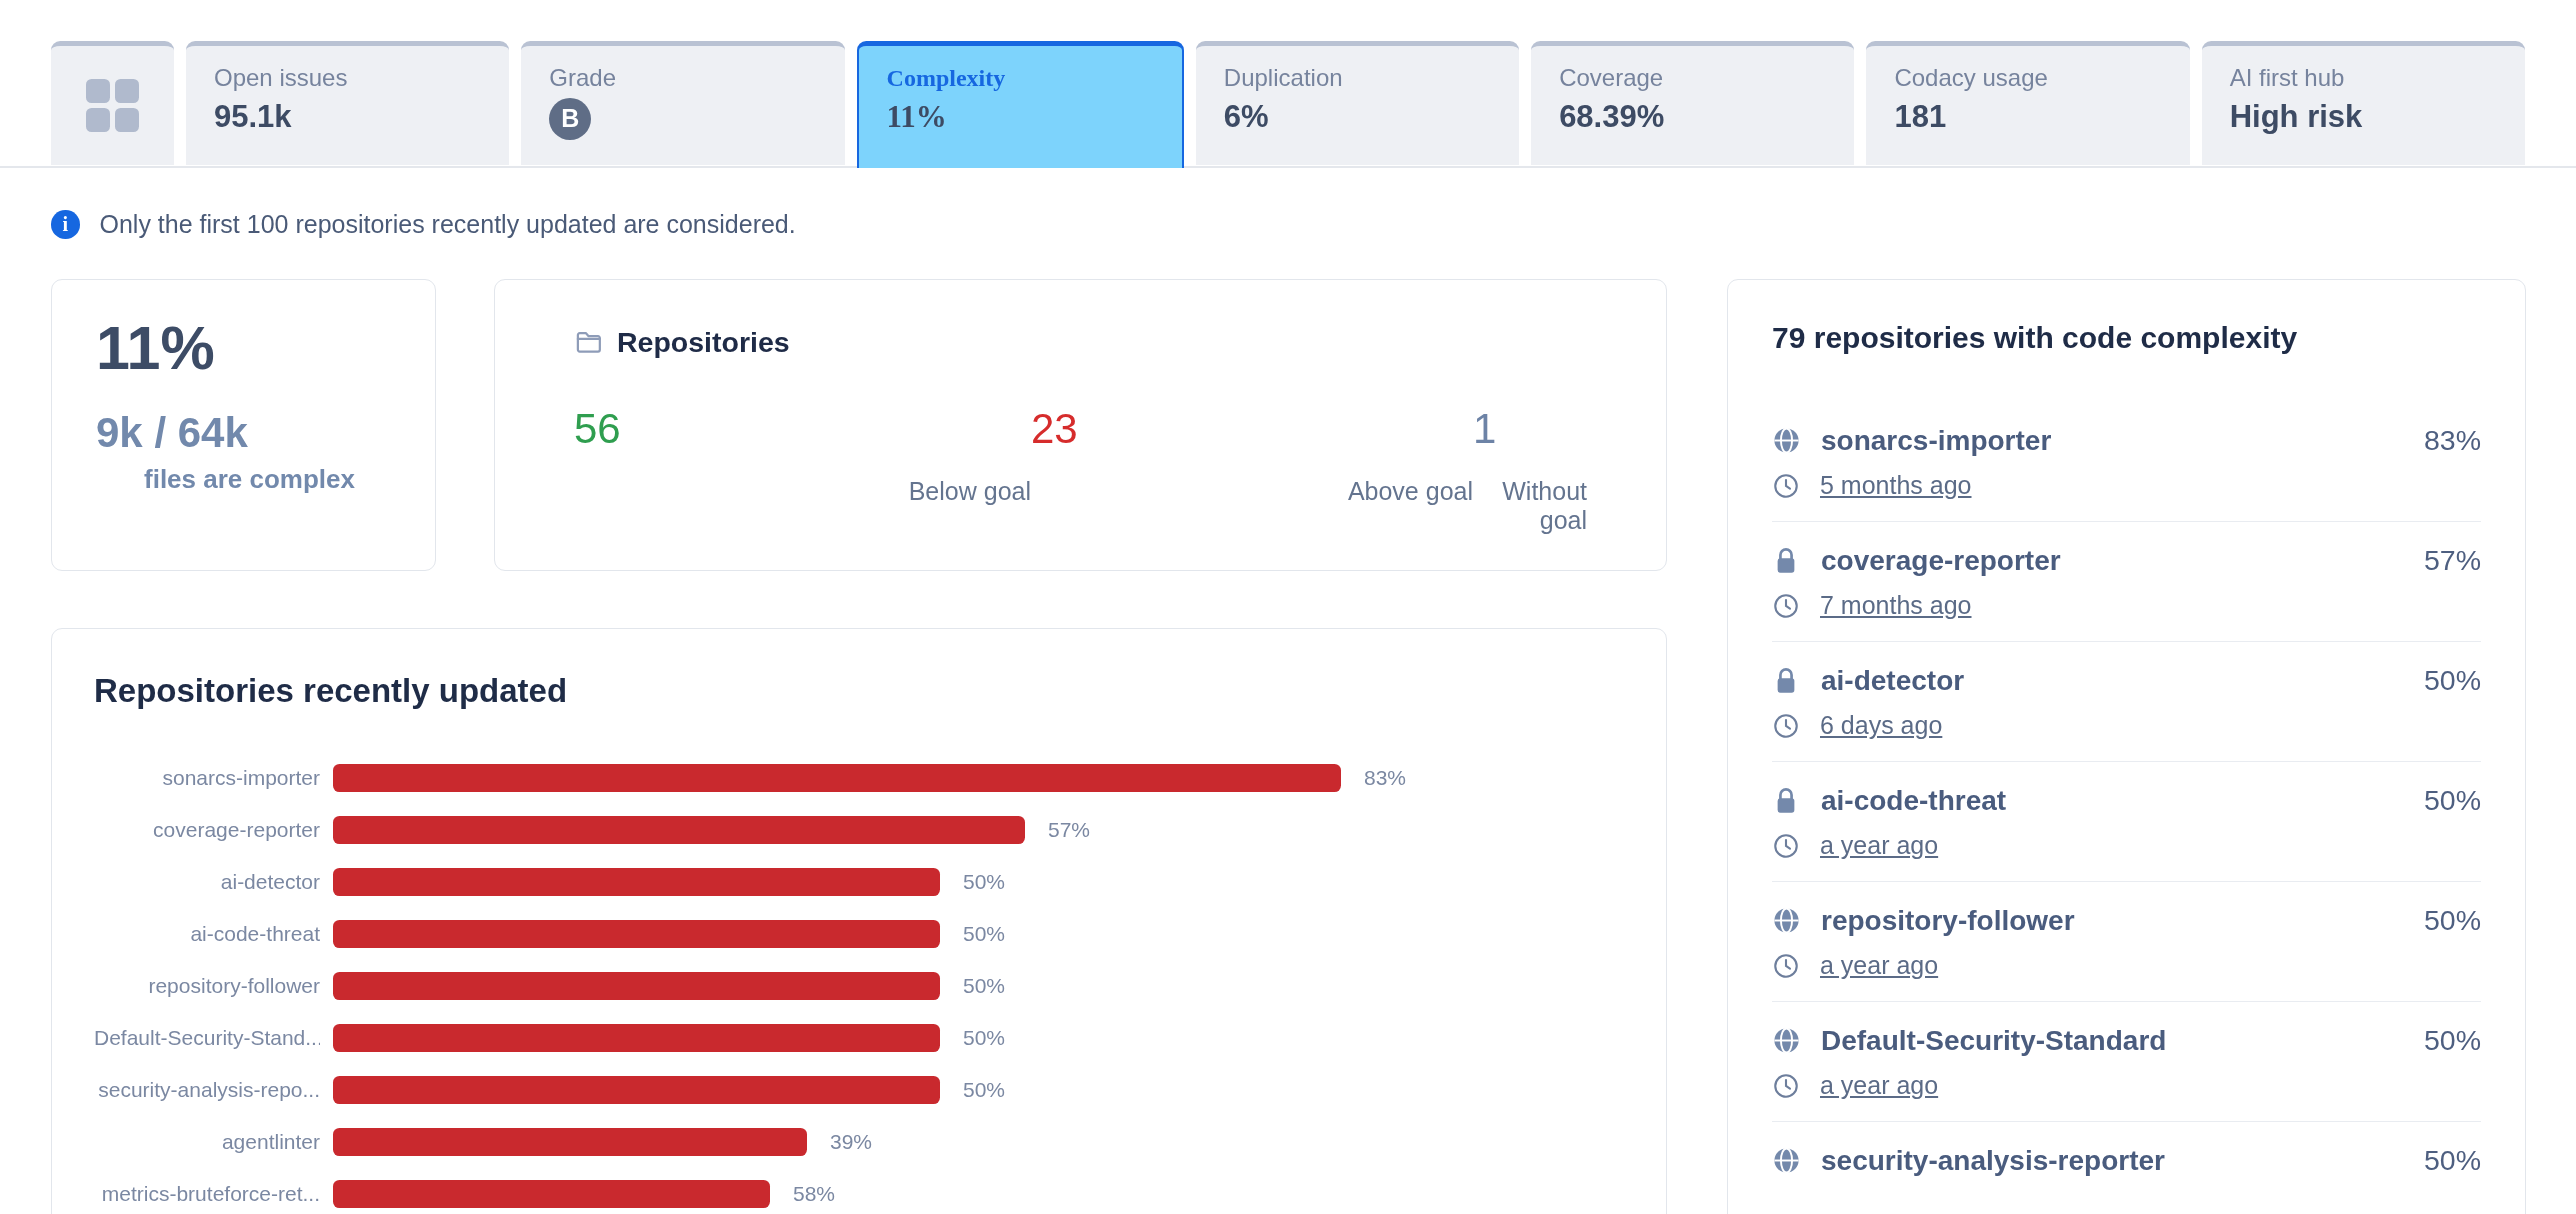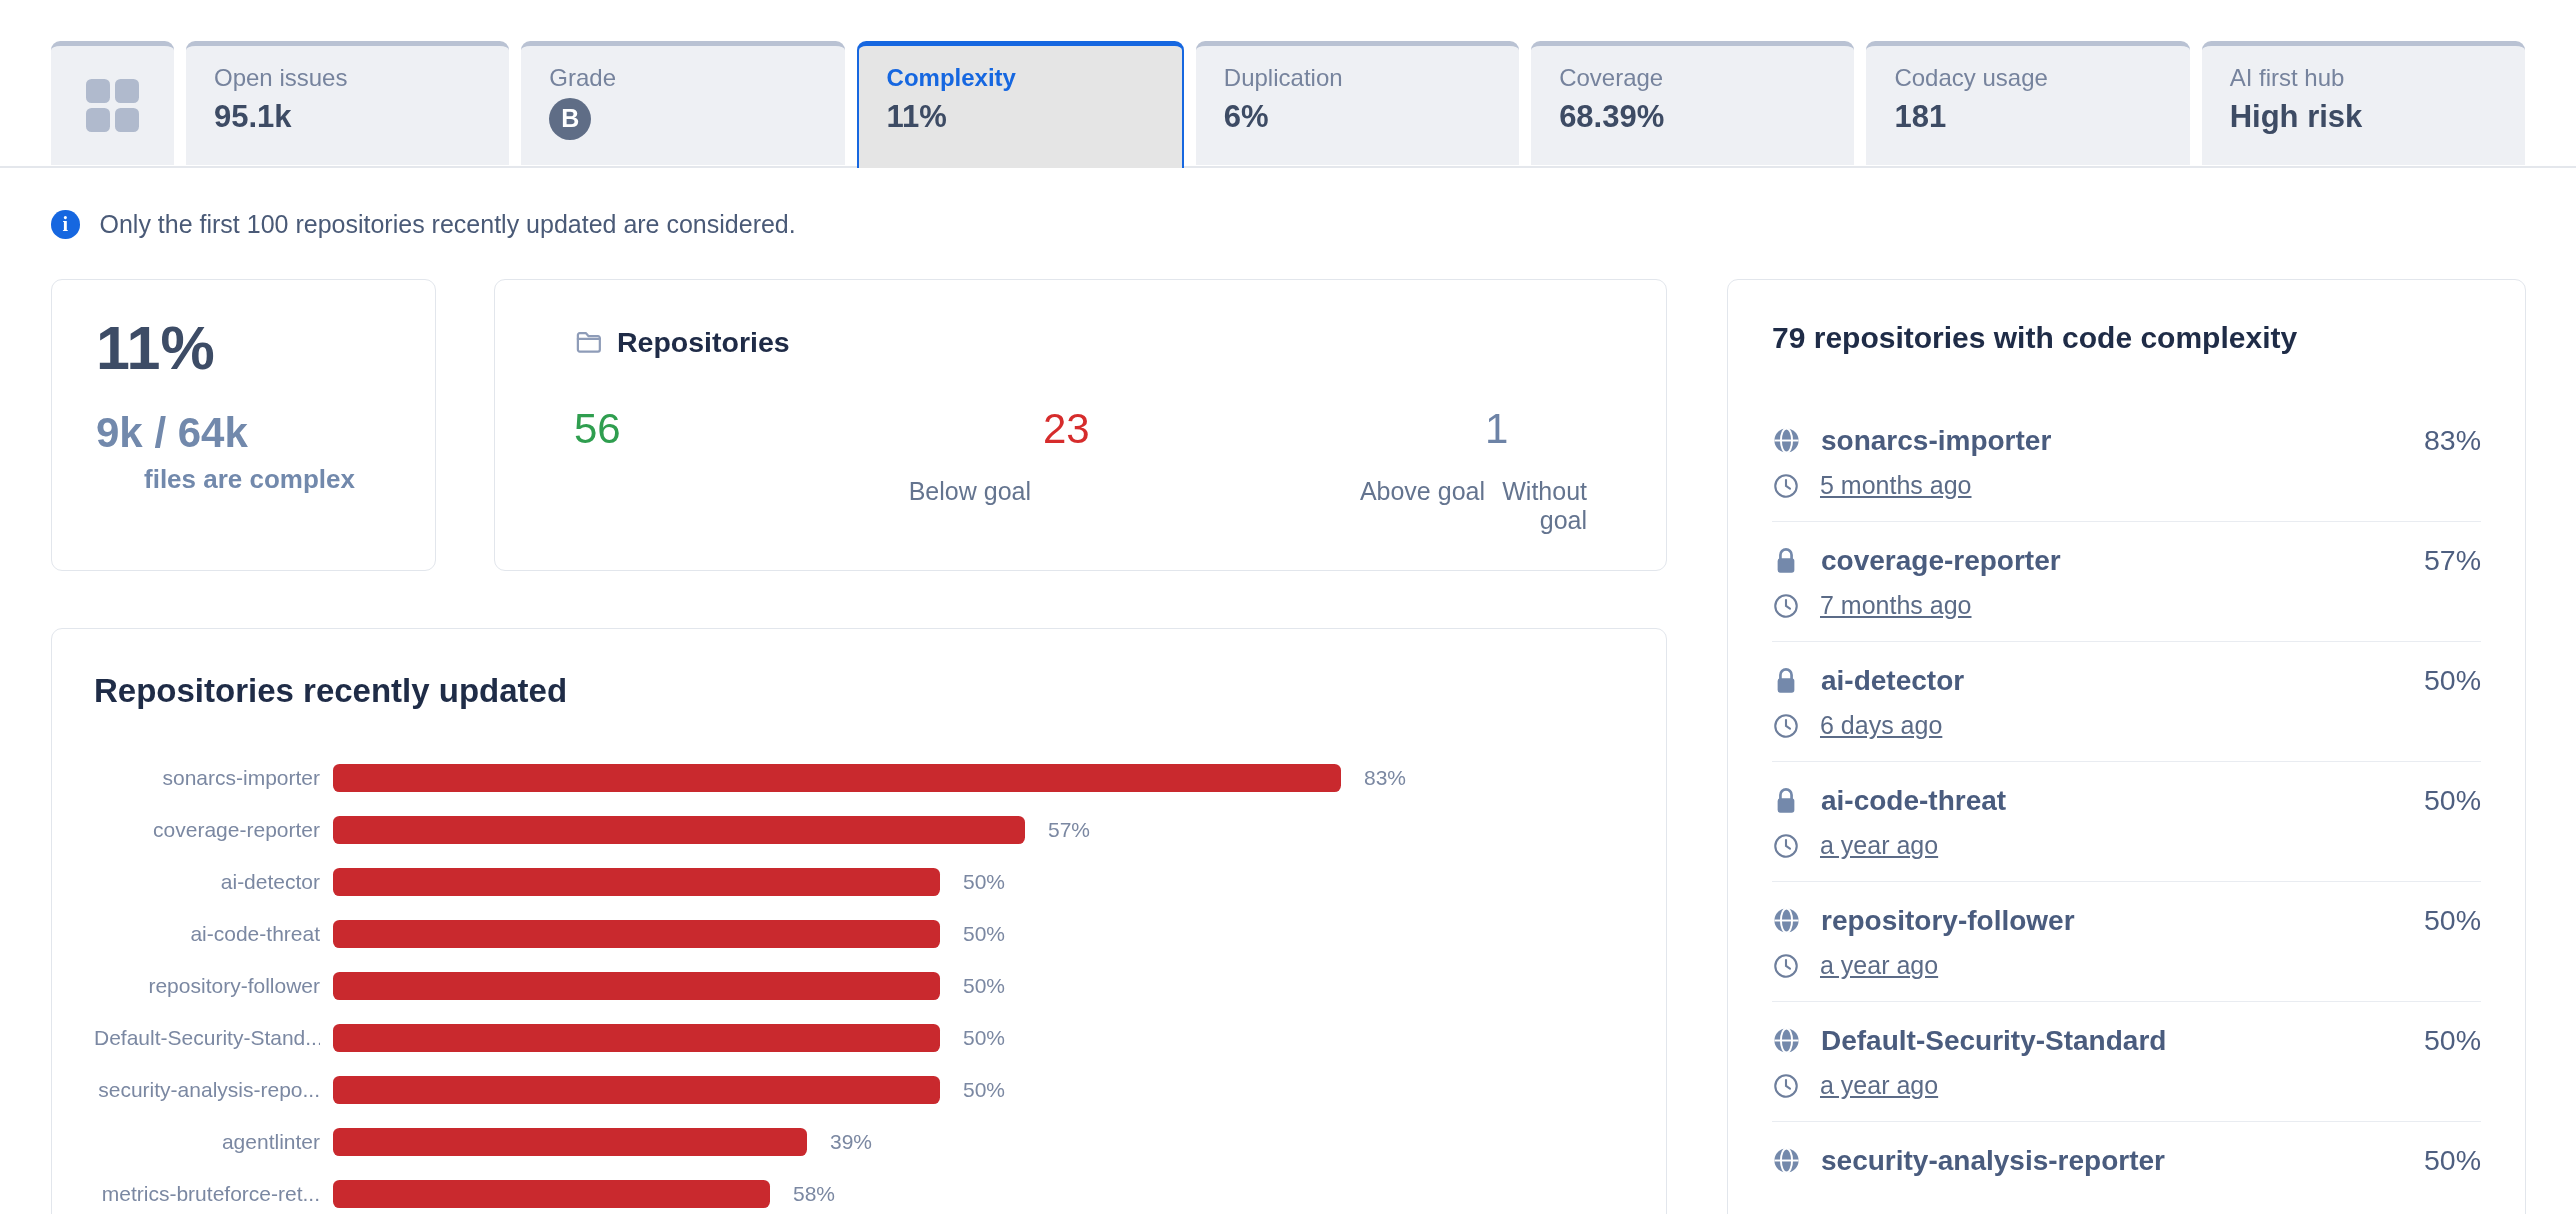--- a/index.html
+++ b/index.html
@@ -9,22 +9,22 @@
 
   
   .tabs-bar { position:absolute; left:0; top:0; width:2576px; height:168px; }
   .tabs-line { position:absolute; left:0; top:166px; width:2576px; height:1.8px; background:#e4e7ec; }
   .tabs-inner { position:absolute; left:51px; top:41px; right:51px; display:flex; gap:12px; align-items:flex-start; }
   .tab { background:#eef0f4; border-top:5.5px solid #b9c2d3; border-radius:9.2px 9.2px 0 0;
          height:124px; flex:1 1 0; padding:18.4px 28px 0; cursor:pointer; }
   .tab-overview { flex:0 0 123px; display:flex; align-items:center; justify-content:center; padding:0; }
   .tab-label { font-size:24px; font-weight:500; color:#76839d; line-height:28px; }
   .tab-value { margin-top:5.5px; font-size:31px; font-weight:700; color:#3d4b64; line-height:37px; }
-  .tab.active { position:relative; z-index:3; background:#e5e5e5; height:127px;
-                border:2.8px solid #1667e0; border-top-width:5.5px; border-bottom:none; }
+  .tab.active { position:relative; z-index:3; background:#7dd3fc; height:127px;
+                border:2.8px solid #1667e0; border-top-width:5.5px; border-bottom:none;font-family:Liberation Serif, serif; }
   .tab.active .tab-label { color:#1667e0; font-weight:700; }
   .grade-badge { display:inline-flex; width:42px; height:42px; border-radius:50%; background:#5f6d86;
                  color:#ffffff; font-size:25px; font-weight:700; align-items:center; justify-content:center; }
   .grid-icon { display:grid; grid-template-columns:24px 24px; grid-template-rows:24px 24px; gap:5.5px; }
   .grid-icon span { background:#b0bacd; border-radius:5.5px; }
 
   
   .info-row { position:absolute; left:51px; top:210px; display:flex; align-items:center; gap:20px; }
   .info-icon { width:28.5px; height:28.5px; border-radius:50%; background:#1667e0; color:#fff;
                display:flex; align-items:center; justify-content:center;
@@ -41,21 +41,21 @@
   
   .big-percent { font-size:61px; font-weight:800; color:#3d4c66; line-height:70px; }
   .ratio { margin-top:26px; font-size:42px; font-weight:700; color:#7289ac; line-height:48px; }
   .ratio-caption { margin-top:7.4px; font-size:26px; font-weight:700; color:#7289ac;margin-left:48px; }
 
   
   .repos-header { display:flex; align-items:center; gap:12px; }
   .repos-title { font-size:28.5px; font-weight:700; color:#1f2b47; }
   .folder-icon { display:flex; color:#8e9cb8; }
   .stats-row { display:flex; margin-top:46px; }
-  .stat-col1 { width:457px; } .stat-col2 { width:442px;margin-left:12px; } .stat-col3 { flex:1; }
+  .stat-col1 { width:457px; } .stat-col2 { width:442px; } .stat-col3 { flex:1; }
   .stat-value { font-size:42px; font-weight:400; line-height:48px; }
   .stat-green { color:#2f9e4f; } .stat-red { color:#d62c2c; } .stat-muted { color:#6d83a6; }
   .stat-label { margin-top:24px; font-size:25px; color:#64748f;text-align:right; }
 
   
   .list-title { font-size:30px; font-weight:700; color:#1f2c47; line-height:37px; }
   .repo-list { margin-top:46px; }
   .repo-item { padding:20px 0; border-bottom:1.8px solid #e9ecf1; }
   .repo-item:last-child { border-bottom:none; }
   .repo-name-row { display:flex; align-items:center; gap:20px; height:37px; }

